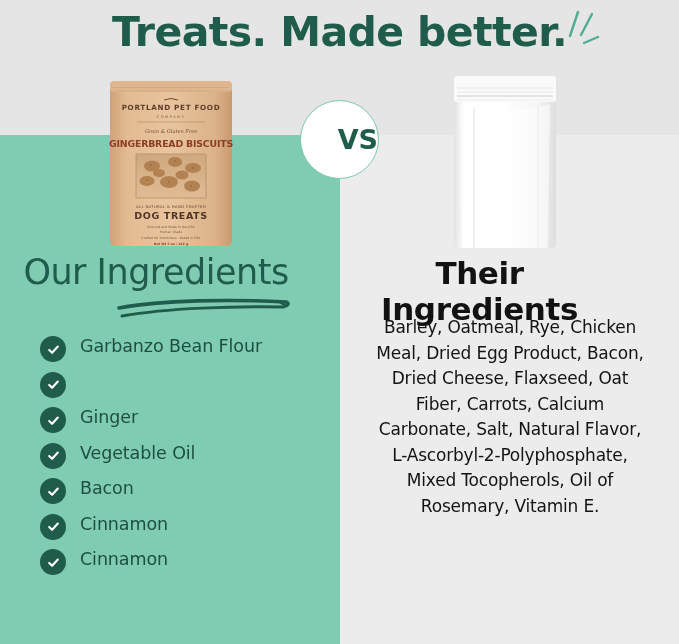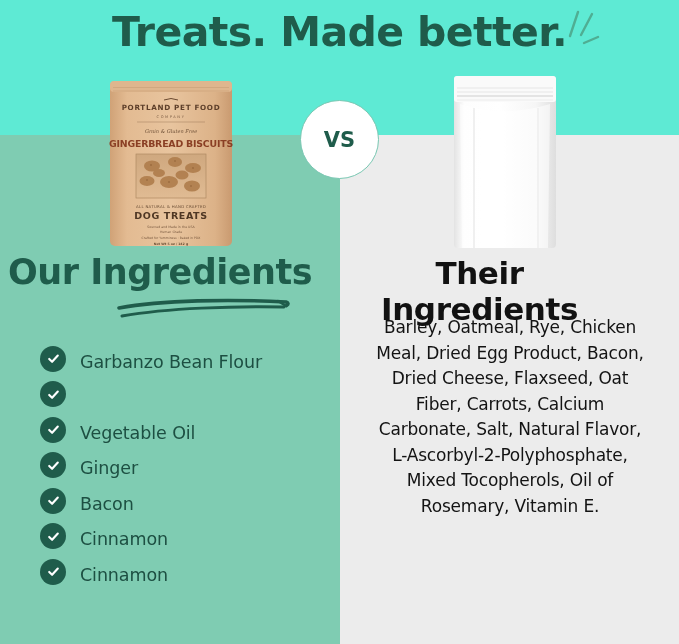--- a/index.html
+++ b/index.html
@@ -3,21 +3,21 @@
 <meta charset="utf-8">
 <style>
   html,body{margin:0;padding:0;}
   body{
     width:679px;height:644px;
     background:#ffffff;
     font-family:"Liberation Sans", sans-serif;
     overflow:hidden;
     position:relative;
   }
-  #stage{position:relative;width:679px;height:644px;background:#5eead4;overflow:hidden;}
+  #stage{position:relative;width:679px;height:644px;background:#e5e5e5;overflow:hidden;}
 
   
   .headline{
     position:absolute;left:0;top:8px;width:679px;
     text-align:center;
     font-size:41px;
     font-weight:700;
     letter-spacing:-0.6px;
     color:#1f5c4b;
     font-family:"DejaVu Sans", sans-serif;
@@ -43,50 +43,50 @@
     position:absolute;left:452px;top:74px;width:106px;height:176px;
   }
 
   
   .vs-badge{
     position:absolute;left:300px;top:100px;width:79px;height:79px;
     border-radius:50%;
     background:#ffffff;
     border:1.6px solid #79c7b2;
     box-sizing:border-box;
-    display:flex;align-items:center;justify-content:center;
-    font-family:"DejaVu Sans", sans-serif;
-    font-size:21px;font-weight:700;color:#1f5c4b;
+    display:flex;align-items:center;justify-content:flex-end;
+    font-family:"DejaVu Sans", sans-serif;
+    font-size:27px;font-weight:700;color:#1f5c4b;
     letter-spacing:0px;
   }
 
   
   .head-ours{
     position:absolute;left:0px;top:252px;width:312px;
-    text-align:right;
-    font-family:"DejaVu Sans", sans-serif;
-    font-size:35px;font-weight:700;color:#1f5c4b;
+    text-align:center;
+    font-family:"DejaVu Sans", sans-serif;
+    font-size:35px;font-weight:400;color:#1f5c4b;
     letter-spacing:-0.5px;
   }
   .underline-swoosh{position:absolute;left:110px;top:292px;width:185px;height:32px;}
 
   .head-theirs{
     position:absolute;left:340px;top:255px;width:279px;
     text-align:center;
     font-family:"DejaVu Sans", sans-serif;
     font-size:31px;font-weight:700;color:#121212;
     letter-spacing:-0.4px;
   }
 
   
   .our-list{
     position:absolute;left:40px;top:336px;width:290px;
   }
   .our-item{
-    display:flex;align-items:flex-end;
+    display:flex;align-items:flex-start;
     height:35.5px;
     margin-bottom:0px;
   }
   .check-circle{
     flex:0 0 auto;
     width:26px;height:26px;border-radius:50%;
     background:#1f5c4b;
     display:flex;align-items:center;justify-content:center;
     margin-right:14px;
   }
@@ -238,30 +238,30 @@
           </svg>
       </span>
     </div>
 
     <div class="our-item">
       <span class="check-circle">
         <svg width="15" height="15" viewBox="0 0 15 15">
             <path d="M3.2 7.9 L6.1 10.8 L11.8 4.5" stroke="#ffffff" stroke-width="2.1" fill="none" stroke-linecap="round" stroke-linejoin="round"></path>
           </svg>
       </span>
+      <span class="our-label">Ginger</span>
+    </div>
+
+    <div class="our-item">
+      <span class="check-circle">
+        <svg width="15" height="15" viewBox="0 0 15 15">
+            <path d="M3.2 7.9 L6.1 10.8 L11.8 4.5" stroke="#ffffff" stroke-width="2.1" fill="none" stroke-linecap="round" stroke-linejoin="round"></path>
+          </svg>
+      </span>
       <span class="our-label">Vegetable Oil</span>
-    </div>
-
-    <div class="our-item">
-      <span class="check-circle">
-        <svg width="15" height="15" viewBox="0 0 15 15">
-            <path d="M3.2 7.9 L6.1 10.8 L11.8 4.5" stroke="#ffffff" stroke-width="2.1" fill="none" stroke-linecap="round" stroke-linejoin="round"></path>
-          </svg>
-      </span>
-      <span class="our-label">Ginger</span>
     </div>
 
     <div class="our-item">
       <span class="check-circle">
         <svg width="15" height="15" viewBox="0 0 15 15">
             <path d="M3.2 7.9 L6.1 10.8 L11.8 4.5" stroke="#ffffff" stroke-width="2.1" fill="none" stroke-linecap="round" stroke-linejoin="round"></path>
           </svg>
       </span>
       <span class="our-label">Bacon</span>
     </div>

